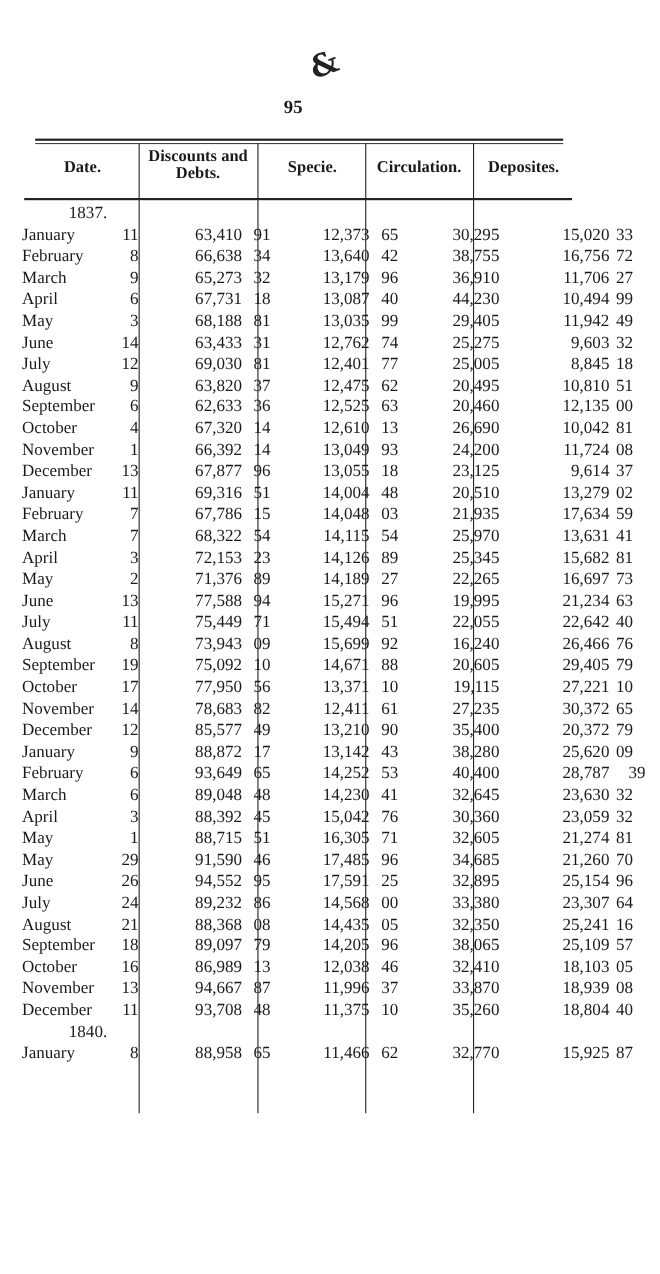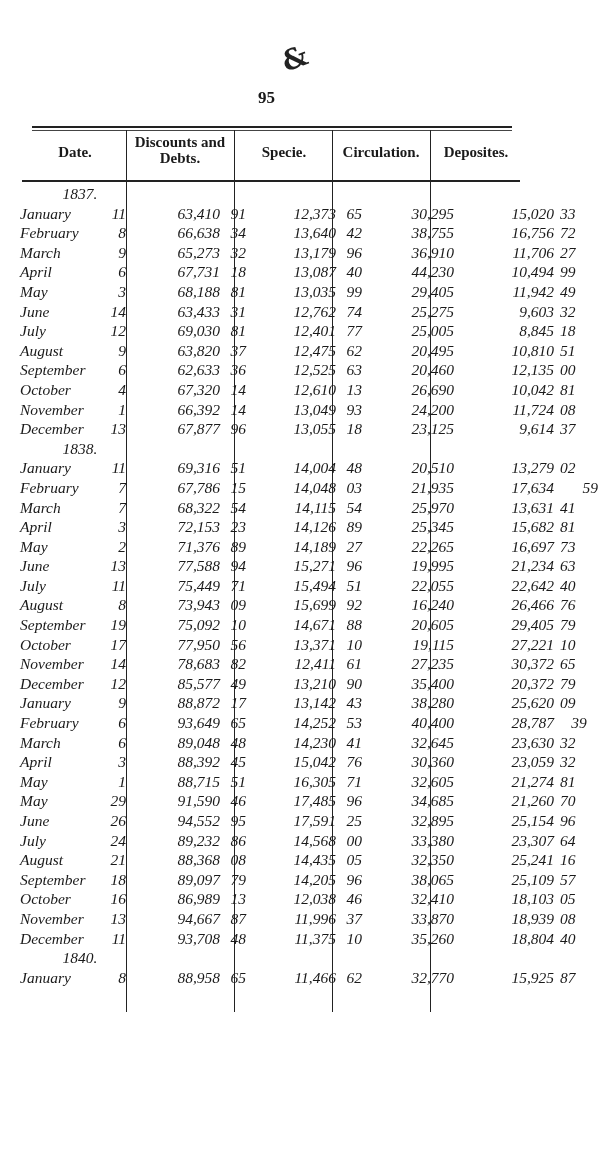--- a/index.html
+++ b/index.html
@@ -8,21 +8,21 @@
   .mark { position:absolute; left:282px; top:42px; font-size:28px; font-weight:bold; transform:rotate(-20deg); color:#222; }
   .page-num { position:absolute; left:258px; top:88px; font-size:17px; font-weight:bold;
               font-family:"Liberation Serif",serif; }
   .rule-top { position:absolute; left:32px; width:480px; top:126px; height:0; border-top:2px solid #222; }
   .rule-top2 { position:absolute; left:32px; width:480px; top:130px; height:0; border-top:1px solid #444; }
   .rule-head { position:absolute; left:22px; width:498px; top:180px; height:0; border-top:2px solid #222; }
   .vline { position:absolute; top:130px; width:0; border-left:1px solid #222; }
   .hdr { position:absolute; font-family:"Liberation Serif",serif; font-weight:bold; font-size:15px;
          text-align:center; line-height:16px; }
   table { position:absolute; left:20px; top:184px; border-collapse:collapse;
-          font-family:"Liberation Serif",serif; font-size:15.5px;font-style:italic; }
+          font-family:"Liberation Serif",serif; font-size:15.5px; }
   td { padding:0; height:19.6px; line-height:19.6px; white-space:nowrap; }
   .c-month { width:82px; text-align:left; }
   .c-day { width:24px; text-align:right; padding-right:2px; }
   .c-int { text-align:right; }
   .c-dec { text-align:right; padding-left:6px; }
   .w-dd { width:92px; } .w-ddd { width:20px; }
   .w-sp { width:90px; } .w-spd { width:20px; }
   .w-ci { width:92px; } .w-cip { width:34px; } .w-ded { width:38px; }
   .year td.yr { text-align:center; padding-left:12px; }
 </style>
@@ -190,24 +190,20 @@
         <td class="c-day">13</td>
         <td class="c-int w-dd">67,877</td>
         <td class="c-dec w-ddd">96</td>
         <td class="c-int w-sp">13,055</td>
         <td class="c-dec w-spd">18</td>
         <td class="c-int w-ci">23,125</td>
         <td class="w-cip"></td>
         <td class="c-int" style="width:66px">9,614</td>
         <td class="c-dec w-ded" style="text-align:left">37</td>
       </tr>
-      <tr class="year">
-        <td class="yr" colspan="2">1838.</td>
-        <td colspan="7"></td>
-      </tr>
       <tr>
         <td class="c-month">January</td>
         <td class="c-day">11</td>
         <td class="c-int w-dd">69,316</td>
         <td class="c-dec w-ddd">51</td>
         <td class="c-int w-sp">14,004</td>
         <td class="c-dec w-spd">48</td>
         <td class="c-int w-ci">20,510</td>
         <td class="w-cip"></td>
         <td class="c-int" style="width:66px">13,279</td>
@@ -216,21 +212,21 @@
       <tr>
         <td class="c-month">February</td>
         <td class="c-day">7</td>
         <td class="c-int w-dd">67,786</td>
         <td class="c-dec w-ddd">15</td>
         <td class="c-int w-sp">14,048</td>
         <td class="c-dec w-spd">03</td>
         <td class="c-int w-ci">21,935</td>
         <td class="w-cip"></td>
         <td class="c-int" style="width:66px">17,634</td>
-        <td class="c-dec w-ded" style="text-align:right">59</td>
+        <td class="c-dec w-ded" style="text-align:left">59</td>
       </tr>
       <tr>
         <td class="c-month">March</td>
         <td class="c-day">7</td>
         <td class="c-int w-dd">68,322</td>
         <td class="c-dec w-ddd">54</td>
         <td class="c-int w-sp">14,115</td>
         <td class="c-dec w-spd">54</td>
         <td class="c-int w-ci">25,970</td>
         <td class="w-cip"></td>

